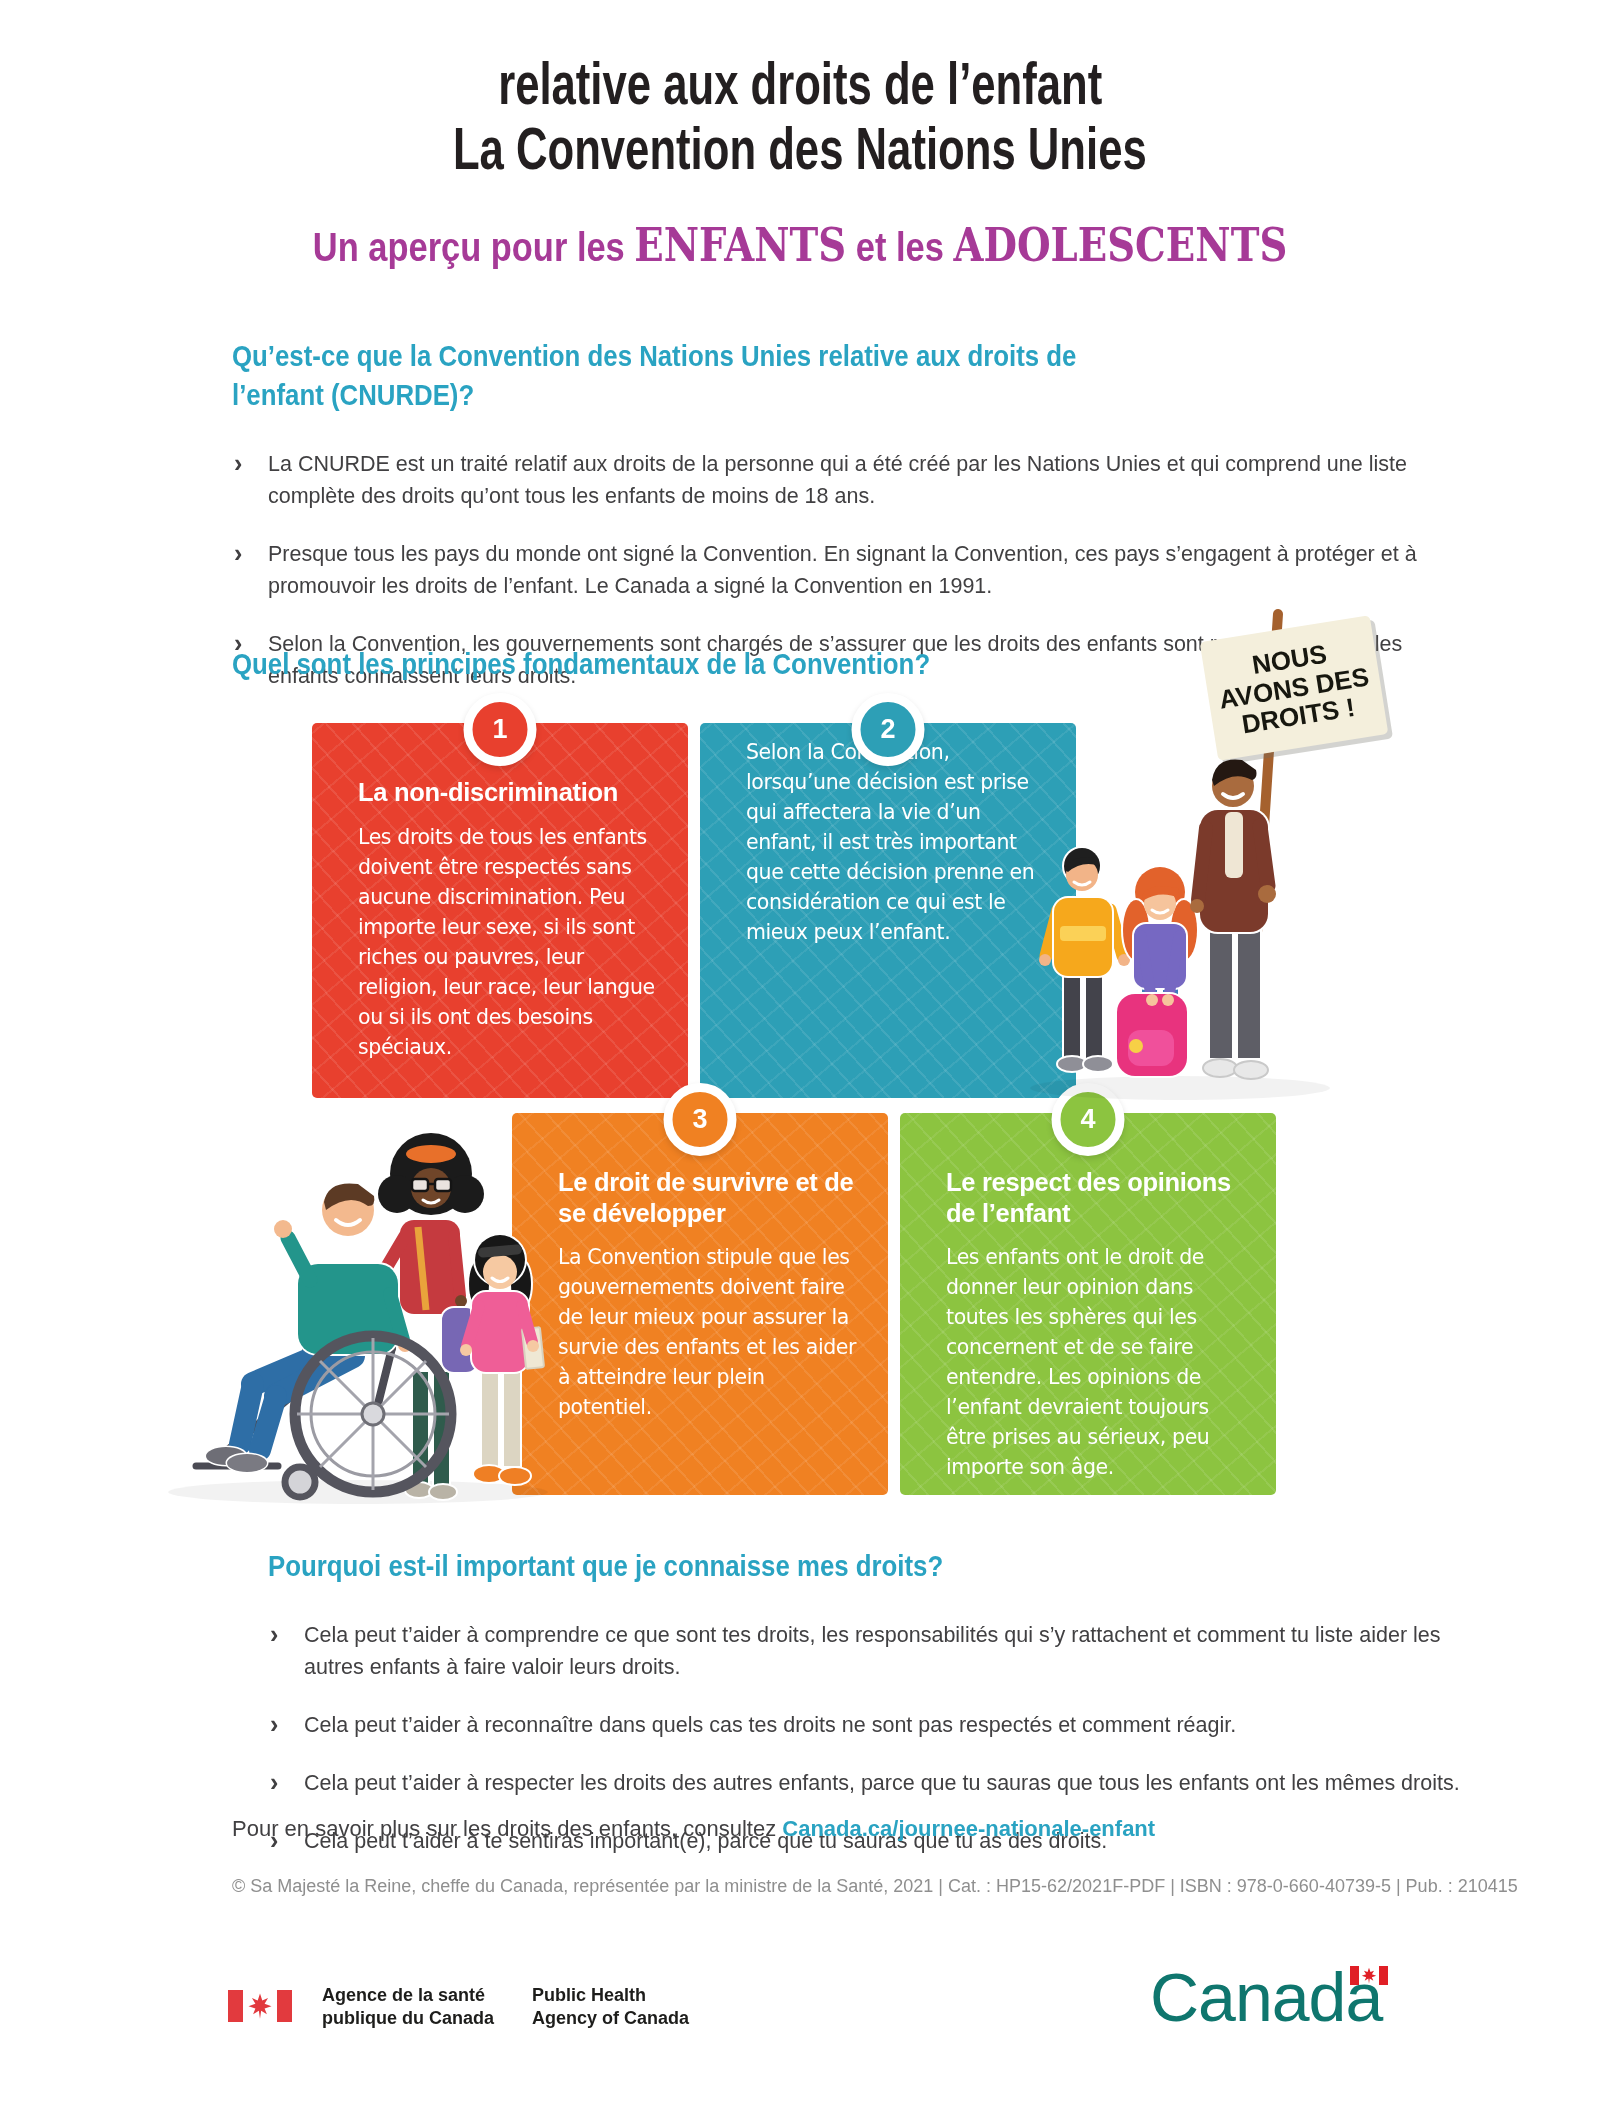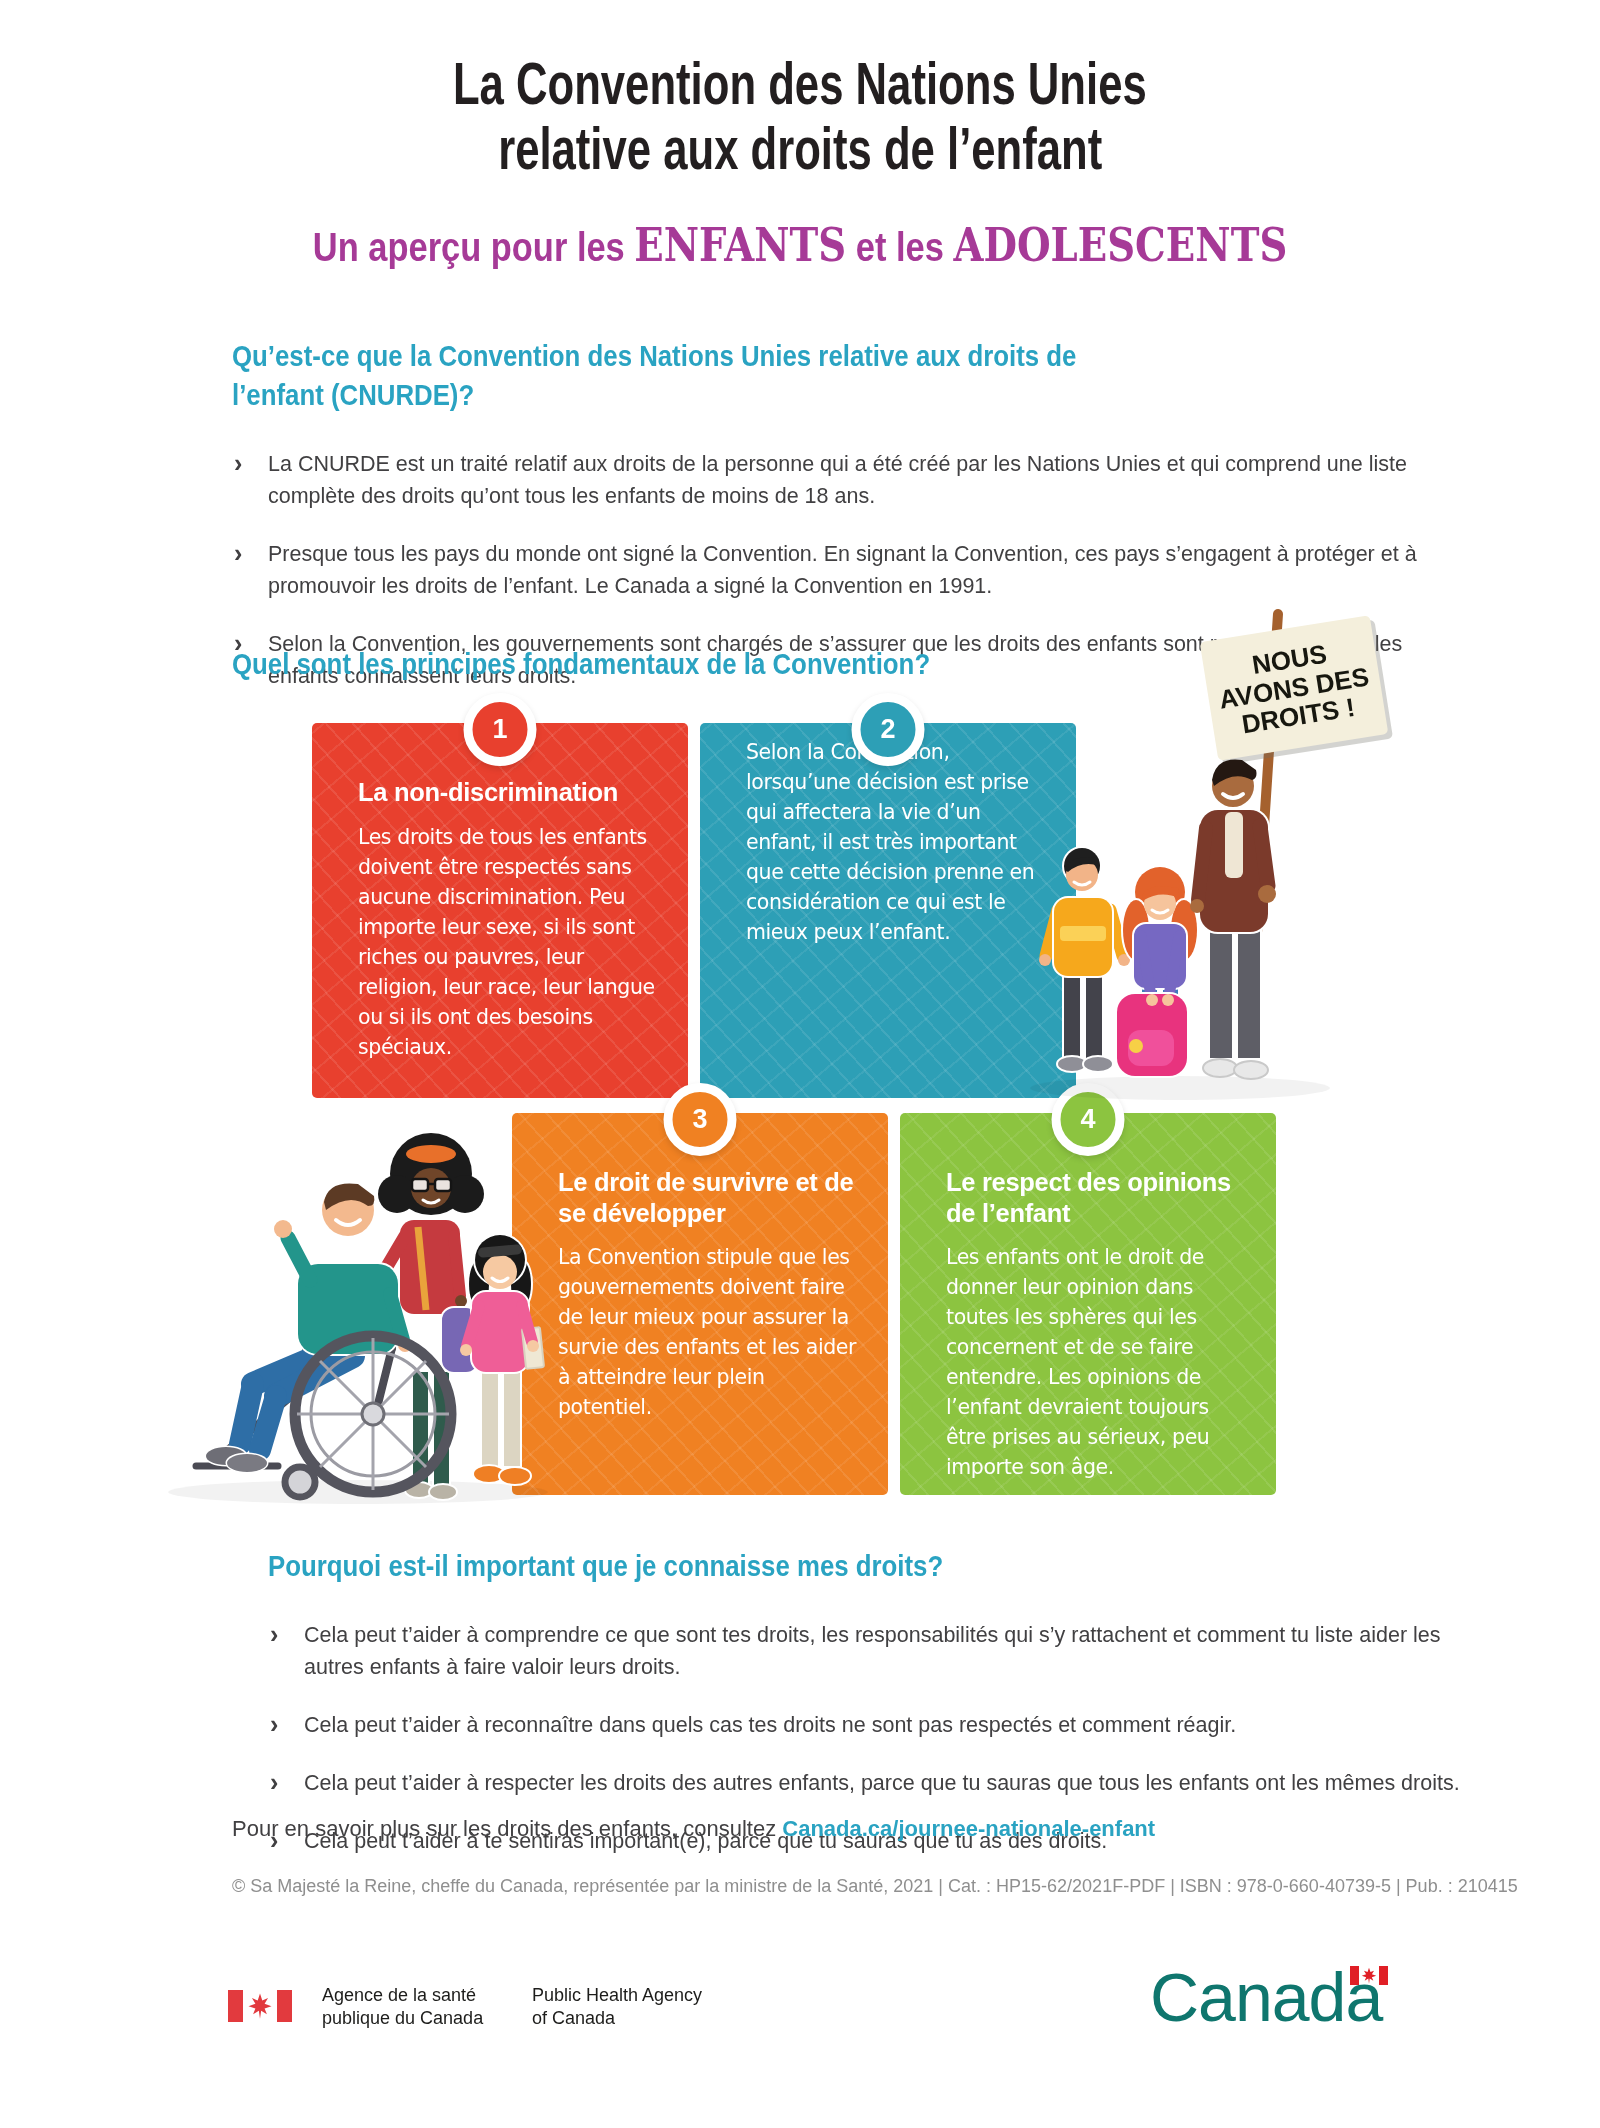--- a/index.html
+++ b/index.html
@@ -59,34 +59,34 @@
         border-radius:5px;transform:rotate(-9deg);box-shadow:4px 5px 0 rgba(110,110,100,.30);
         z-index:2;display:flex;align-items:center;justify-content:center;text-align:center;}
   .sign .stxt{font-weight:800;font-size:26px;line-height:1.1;color:#17170F;padding:4px 8px;}
 
   
   .learnmore{position:absolute;left:232px;top:1816px;font-size:22px;color:#414042;}
   .learnmore .link{color:#2AA3C2;font-weight:700;text-decoration:none;}
   .copyright{position:absolute;left:232px;top:1876px;font-size:18px;color:#8F8F8F;letter-spacing:0;}
   .agency{position:absolute;left:228px;top:1984px;display:flex;align-items:flex-start;gap:30px;
           color:#1D1D1B;font-size:18px;line-height:23px;}
-  .agency .col{width:180px;}
+  .agency .col{width:180px;font-weight:bold;}
   .agency svg{margin-top:6px;}
   .wordmark{position:absolute;left:1150px;top:1958px;font-family:Liberation Sans, sans-serif;
             font-size:68px;color:#0f766e;letter-spacing:-1px;display:inline-block;}
   .wordmark svg{position:absolute;right:-6px;top:8px;}
 </style>
 </head>
 <body>
 
 <div class="page">
 
   <div class="title">
+    <div class="line"><span class="sqz">relative aux droits de l’enfant</span></div>
     <div class="line"><span class="sqz">La Convention des Nations Unies</span></div>
-    <div class="line"><span class="sqz">relative aux droits de l’enfant</span></div>
   </div>
 
   <div class="subtitle">
     <span class="sqz2"><span>Un aperçu pour les </span><span class="disp">ENFANTS</span><span> et les </span><span class="disp">ADOLESCENTS</span></span>
   </div>
 
   <div class="section" id="what">
     <h2 class="teal"><span class="hL wrapwide">Qu’est-ce que la Convention des Nations Unies relative aux droits de l’enfant (CNURDE)?</span></h2>
     <ul class="bullets">
       <li><span class="arr">›</span><span>La CNURDE est un traité relatif aux droits de la personne qui a été créé par les Nations Unies et qui comprend une liste complète des droits qu’ont tous les enfants de moins de 18 ans.</span></li>

